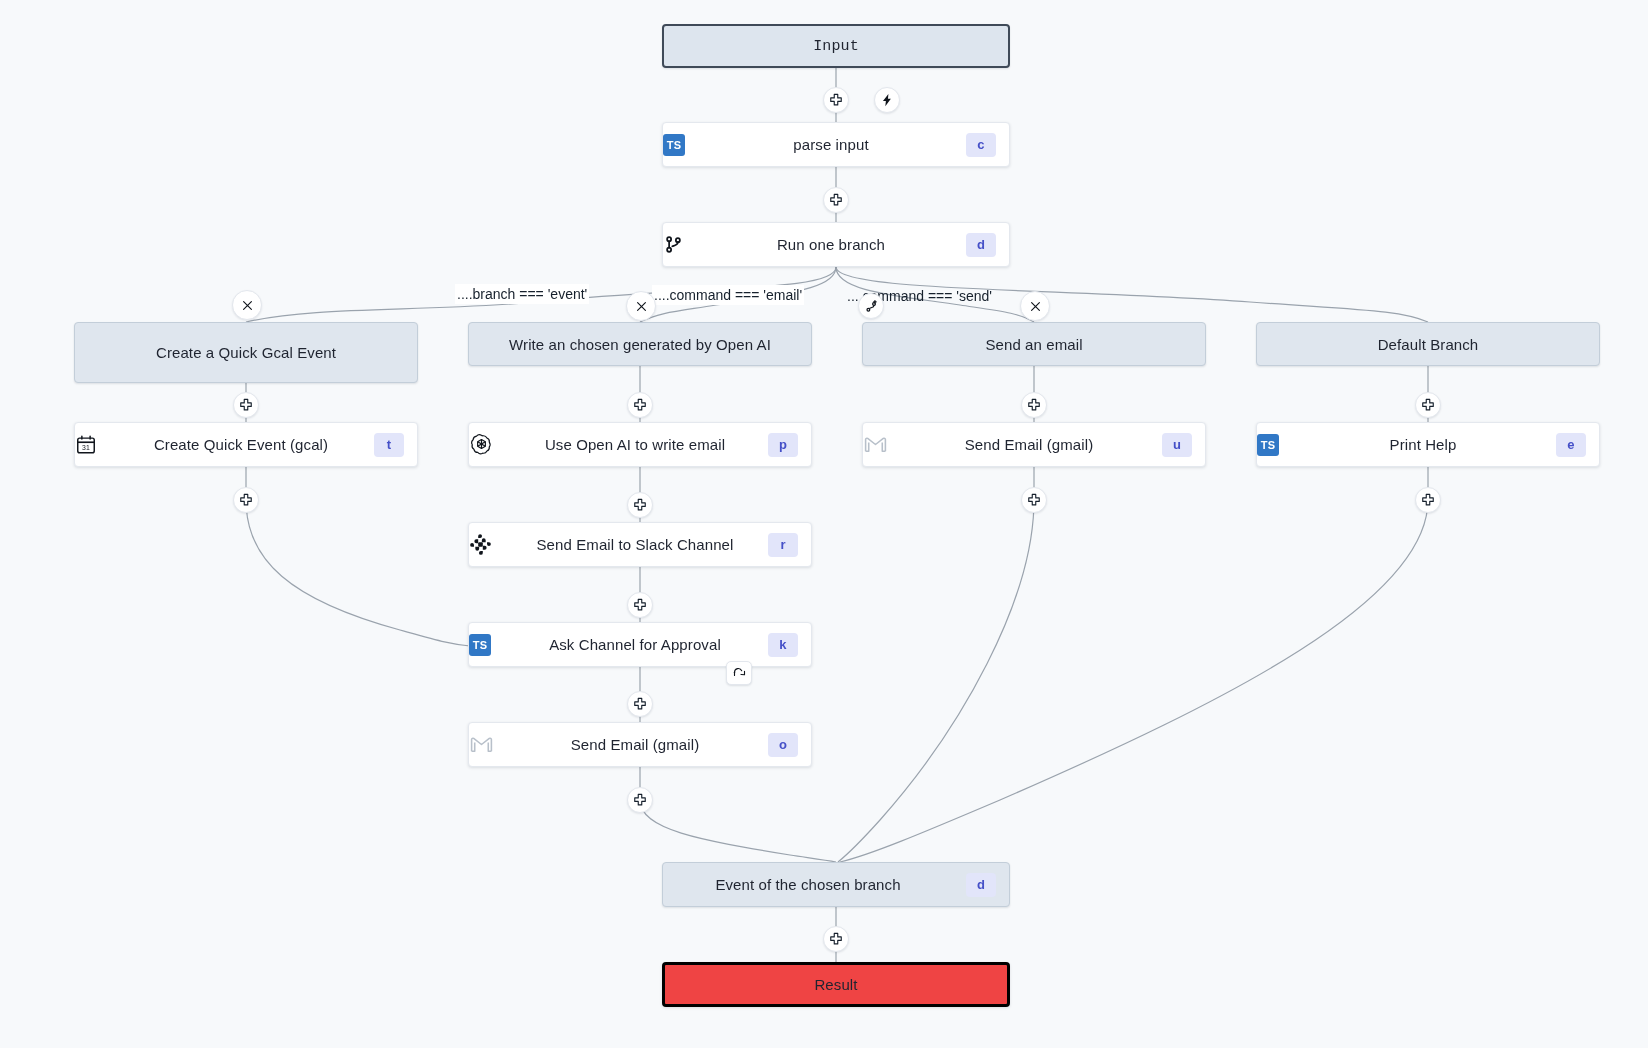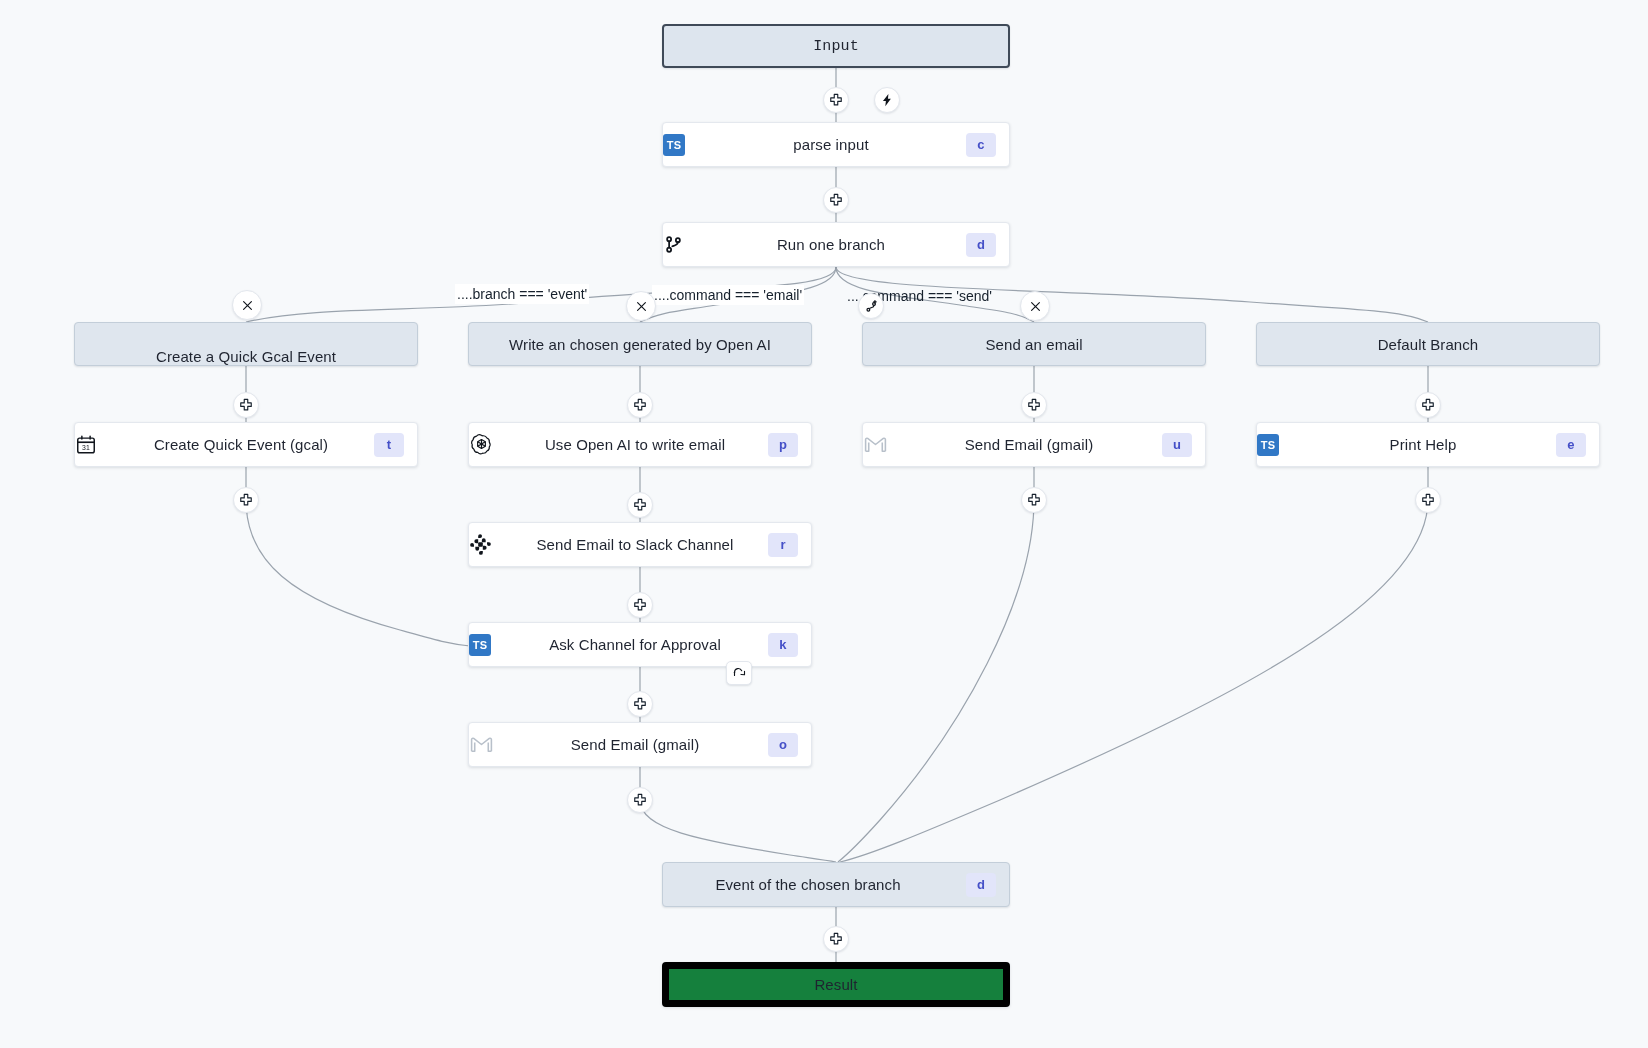--- a/index.html
+++ b/index.html
@@ -57,22 +57,22 @@
     border: 2px solid #3f4a58;
     background: #dde5ee;
     font-family: Liberation Mono, monospace;
   }
   .node.plain {
     background: #ffffff;
     border: 1px solid #e4e8ee;
     box-shadow: 0 1px 3px rgba(26,38,54,.13);
   }
   .node.result-node {
-    background: #15803d;
-    border: 7px solid #000000;
+    background: #ef4444;
+    border: 3px solid #000000;
     box-shadow: 0 1px 3px rgba(26,38,54,.13);
     justify-content: flex-end;
   }
 
   
   .node .icon-slot {
     width: 46px;
     min-width: 46px;
     height: 100%;
     display: flex;
@@ -264,21 +264,21 @@
         <circle cx="16" cy="8" r="2.2"></circle>
       <path d="M16 10.2c0 3-4 3.4-6.6 4.6"></path>
       <path d="M17.5 2.5v4M15.5 4.5h4"></path>
     </svg>
   </div>
 
   <div class="branch-label" style="left:455px; top:284px;">....branch === 'event'</div>
   <div class="branch-label" style="left:652px; top:285px;">....command === 'email'</div>
   <div class="branch-label" style="left:845px; top:286px; background:transparent;">....command === 'send'</div>
 
-  <div class="node terminal" style="left:74px; top:322px; width:344px; height:44px;align-items:flex-end;">
+  <div class="node terminal" style="left:74px; top:322px; width:344px; height:61px;">
     <span class="label">Create a Quick Gcal Event</span>
   </div>
   <div class="node terminal" style="left:468px; top:322px; width:344px; height:44px;">
     <span class="label">Write an chosen generated by Open AI</span>
   </div>
   <div class="node terminal" style="left:862px; top:322px; width:344px; height:44px;">
     <span class="label">Send an email</span>
   </div>
   <div class="node terminal" style="left:1256px; top:322px; width:344px; height:44px;">
     <span class="label">Default Branch</span>

